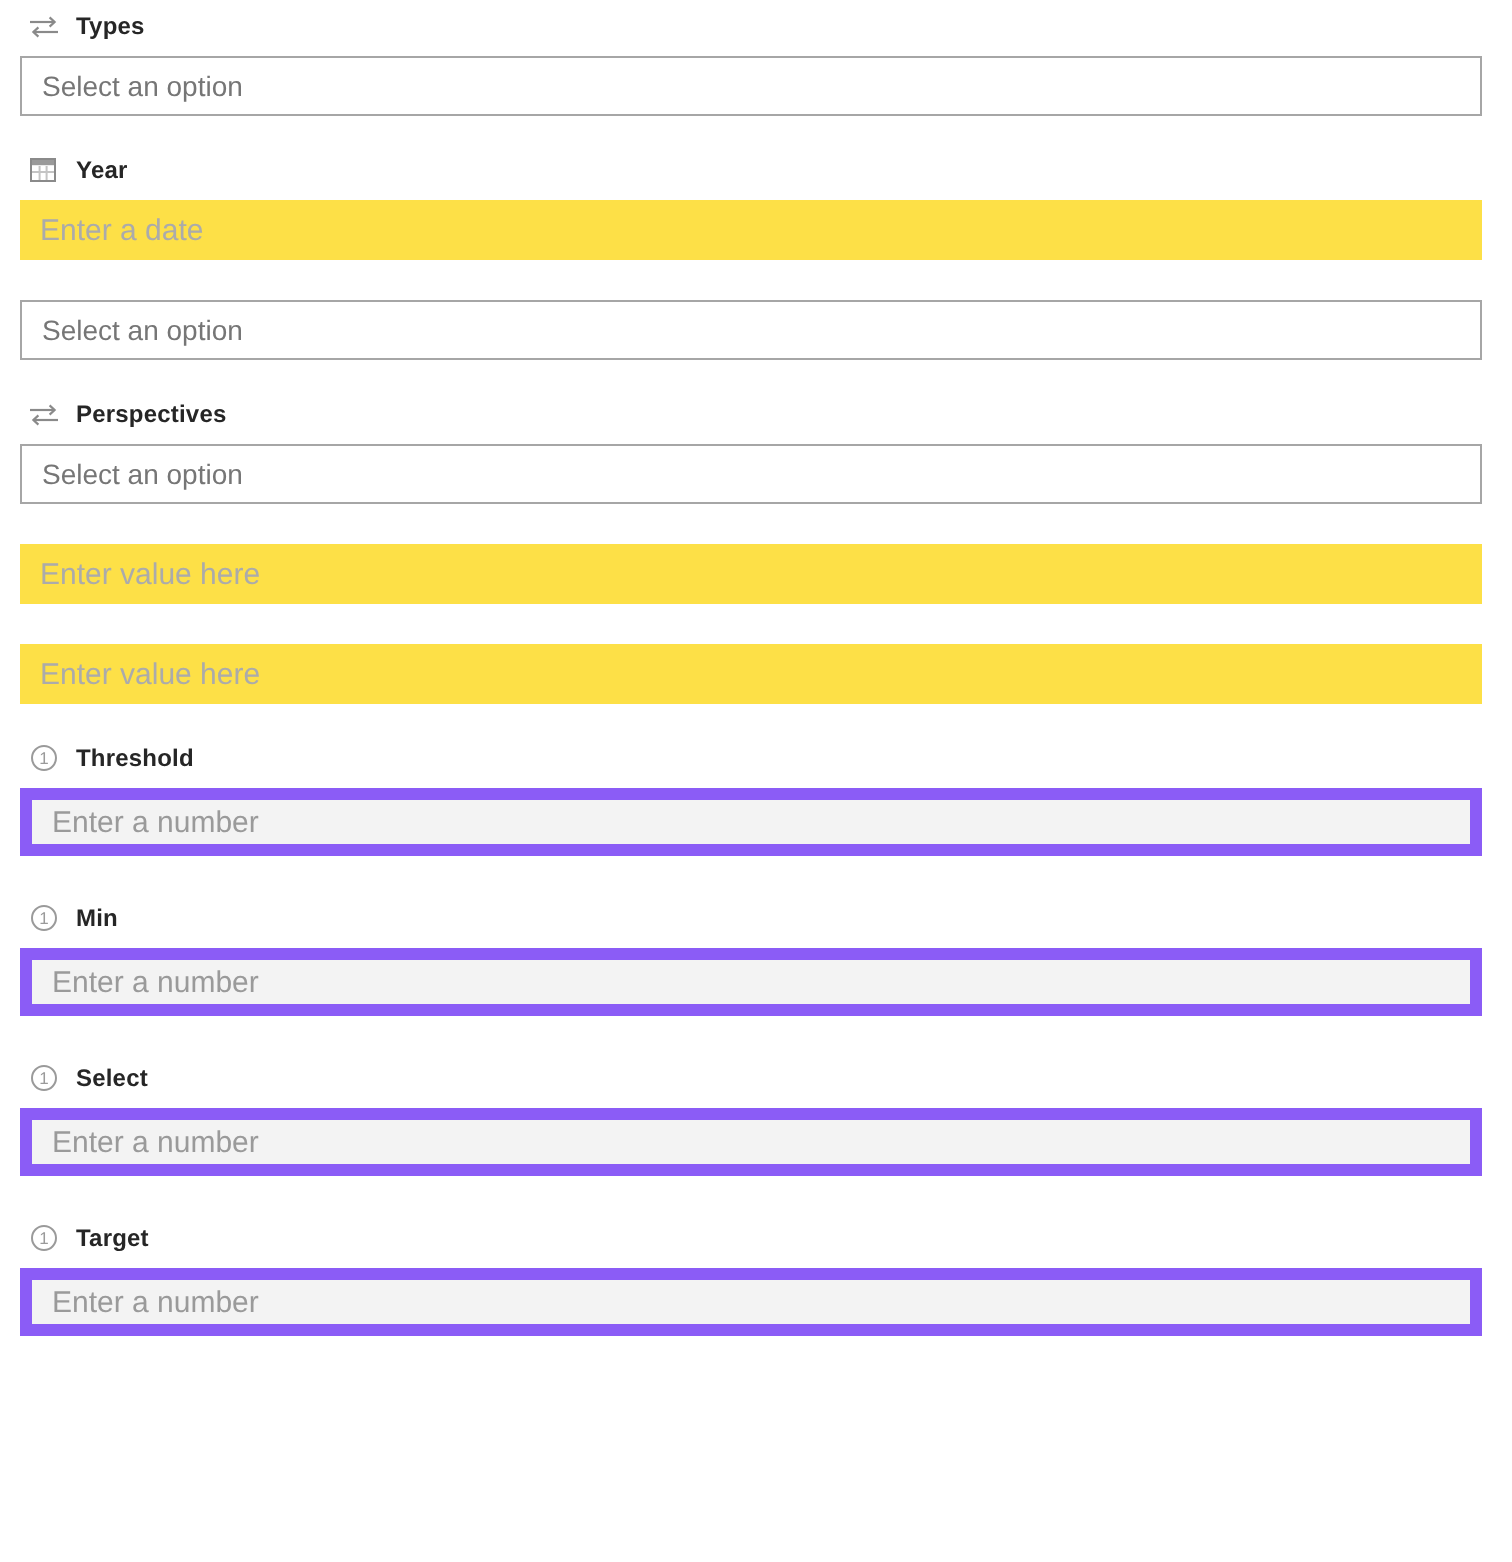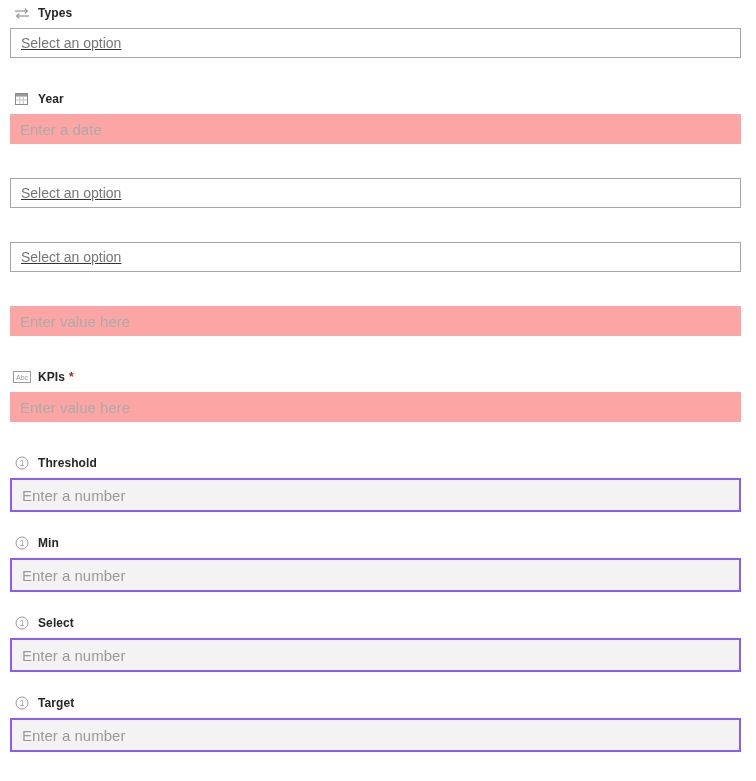--- a/index.html
+++ b/index.html
@@ -10,21 +10,21 @@
   }
   body {
     width: 756px;
     height: 781px;
     overflow: hidden;
   }
   .form {
     padding: 6px 15px 0 10px;
     box-sizing: border-box;
   }
-  .field { margin-bottom: 34px; }
+  .field { margin-bottom: 20px; }
   .field.number { margin-bottom: 24px; }
 
   .field-label {
     display: flex;
     align-items: center;
     height: 14px;
     margin: 0 0 8px 2px;
   }
   .icon {
     display: inline-flex;
@@ -55,38 +55,37 @@
     font-family: "Liberation Sans", sans-serif;
     border-radius: 0;
     outline: none;
   }
   .field.dropdown .control {
     height: 30px;
     background: #ffffff;
     border: 1px solid #a6a6a6;
     font-size: 14px;
     color: #333333;
-    text-decoration: underline;
   }
   .field.dropdown .control::placeholder { color: #767676; opacity: 1; }
 
   .field.text .control {
     height: 30px;
-    background: #fca5a5;
+    background: #fde047;
     border: none;
     font-size: 15px;
     font-weight: 300;
     color: #444444;
   }
   .field.text .control::placeholder { color: #ababab; opacity: 1; }
 
   .field.number .control {
     height: 34px;
     background: #f3f3f3;
-    border: 2px solid #8b5cf6;
+    border: 6px solid #8b5cf6;
     font-size: 15px;
     font-weight: 300;
     color: #444444;
   }
   .field.number .control::placeholder { color: #9a9a9a; opacity: 1; }
 </style>
 </head>
 <body>
 
 <div class="form">
@@ -119,38 +118,40 @@
       <span class="required"></span>
     </div>
     <input class="control" type="text" placeholder="Enter a date" style="">
   </div>
 
   <div class="field dropdown">
     <input class="control" type="text" placeholder="Select an option" style="">
   </div>
 
   <div class="field dropdown">
+    <div class="field-label">
+      <span class="icon">
+          <svg width="16" height="11" viewBox="0 0 16 11" fill="none" stroke="#8a8a8a" stroke-width="1.1">
+            <path d="M1 3h12.2"></path>
+            <path d="M10.8 0.7 13.3 3 10.8 5.3"></path>
+            <path d="M15 8H2.8"></path>
+            <path d="M5.2 5.7 2.7 8l2.5 2.3"></path>
+          </svg>
+        </span>
+      <span class="label-text">Perspectives</span>
+      <span class="required"></span>
+    </div>
     <input class="control" type="text" placeholder="Select an option" style="">
   </div>
 
   <div class="field text">
     <input class="control" type="text" placeholder="Enter value here" style="">
   </div>
 
   <div class="field text">
-    <div class="field-label">
-      <span class="icon">
-          <svg width="18" height="12" viewBox="0 0 18 12">
-            <rect x="0.5" y="0.5" width="17" height="11" fill="#ffffff" stroke="#9a9a9a"></rect>
-            <text x="9" y="8.6" font-size="7" text-anchor="middle" fill="#9a9a9a">Abc</text>
-          </svg>
-        </span>
-      <span class="label-text">KPIs</span>
-      <span class="required">*</span>
-    </div>
     <input class="control" type="text" placeholder="Enter value here" style="">
   </div>
 
   <div class="field number">
     <div class="field-label">
       <span class="icon">
           <svg width="14" height="14" viewBox="0 0 14 14">
             <circle cx="7" cy="7" r="6" fill="none" stroke="#9a9a9a"></circle>
             <text x="7" y="10" font-size="8.5" text-anchor="middle" fill="#9a9a9a">1</text>
           </svg>

